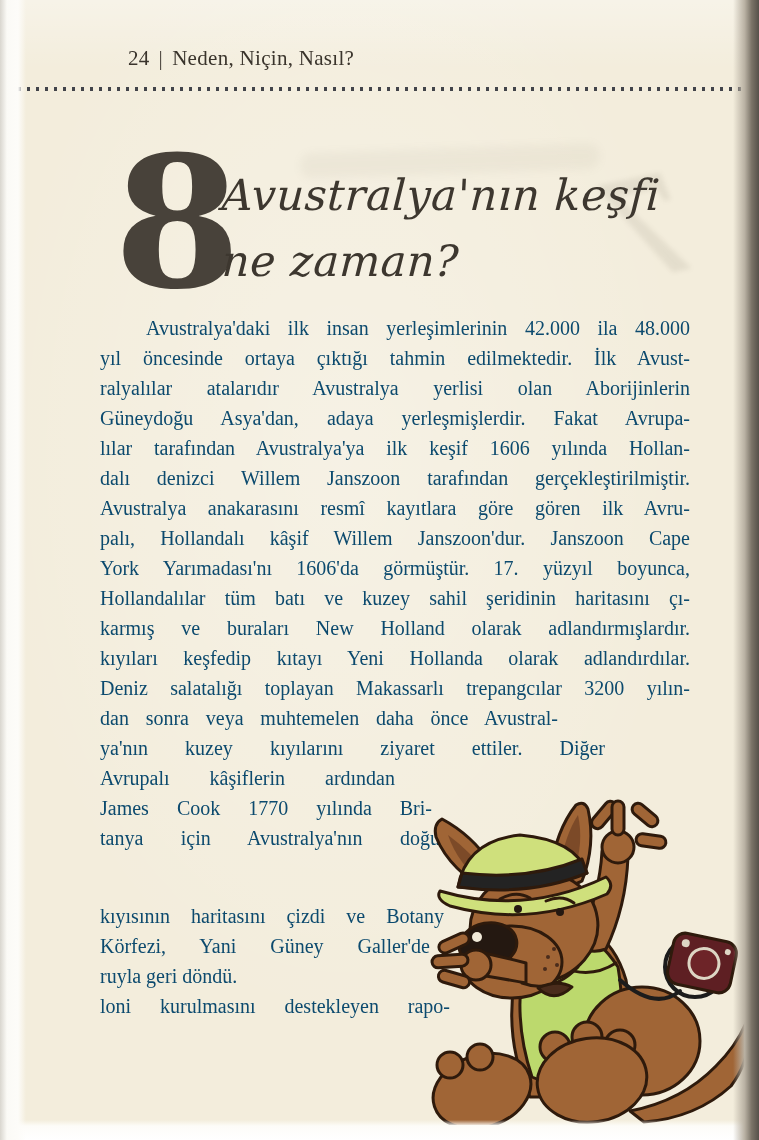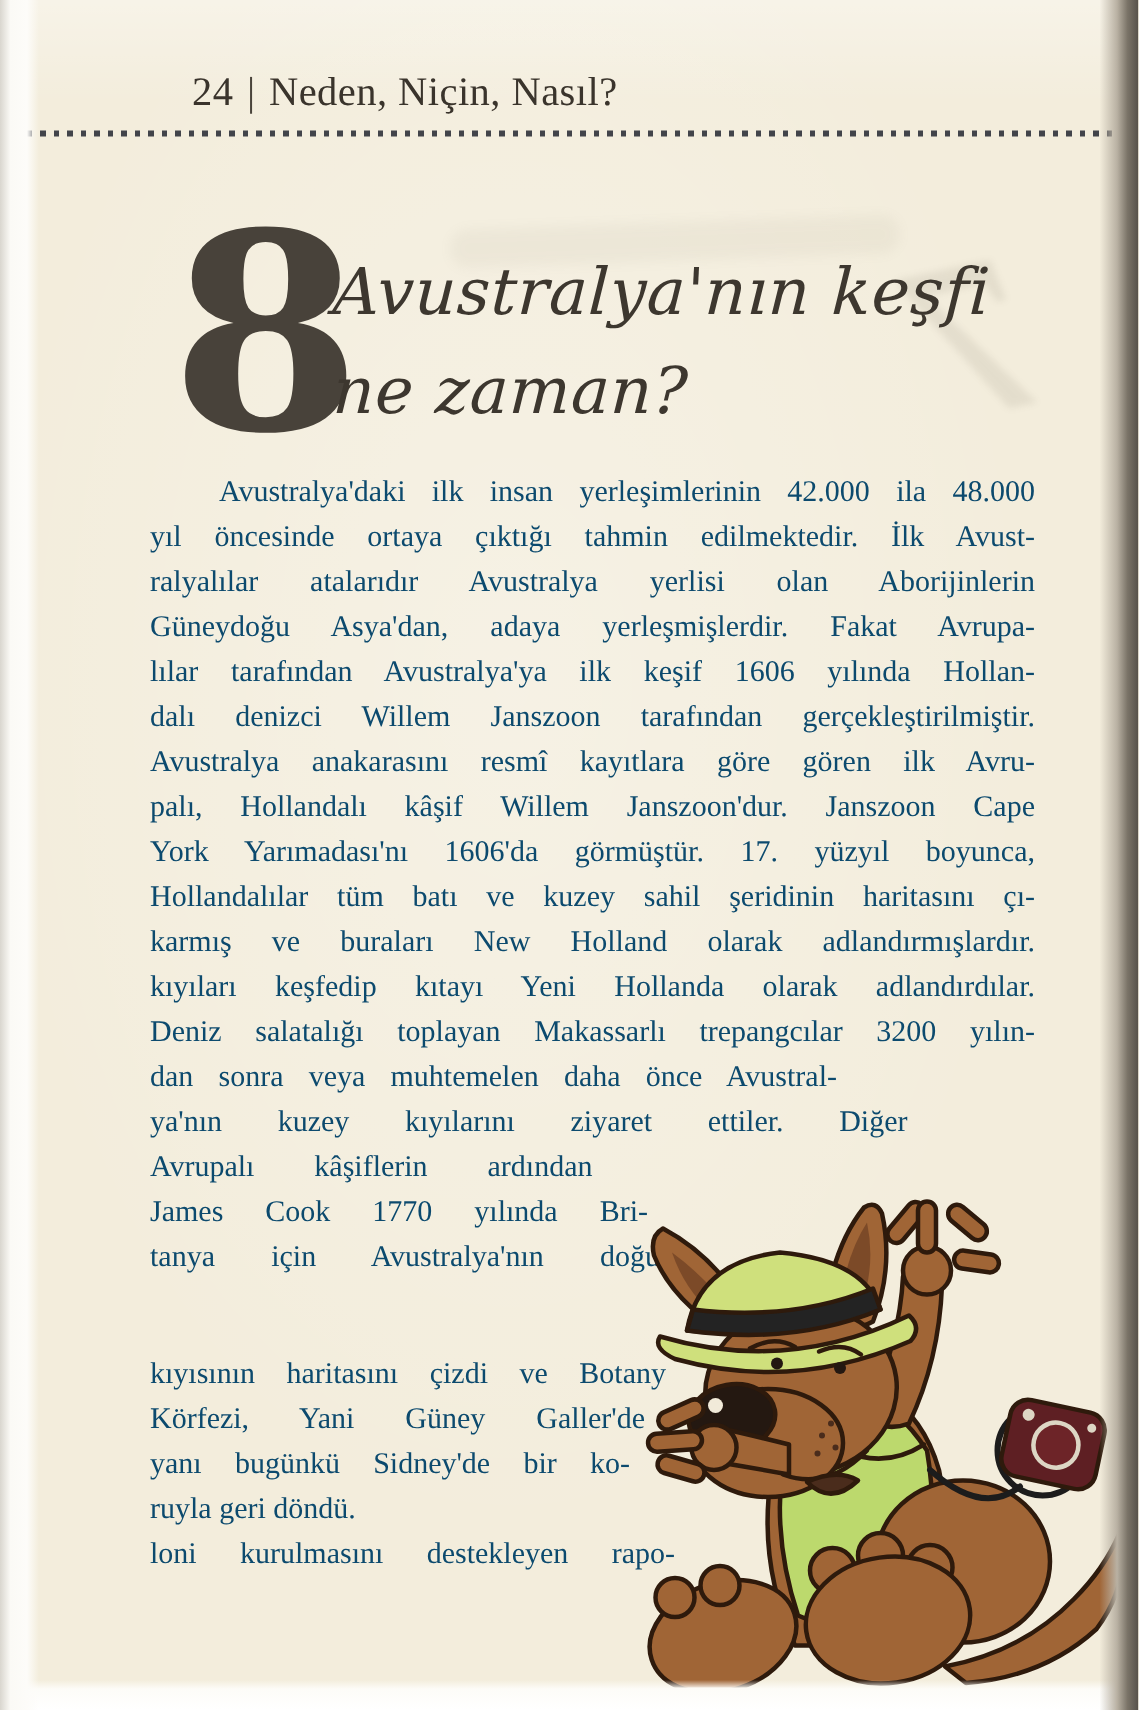--- a/index.html
+++ b/index.html
@@ -12,21 +12,21 @@
                    linear-gradient(to bottom, rgba(255,255,255,0.35), rgba(255,255,255,0) 6%);
         pointer-events:none;}
   
   .edge-left{position:absolute;left:0;top:0;width:26px;height:100%;z-index:30;
         background:linear-gradient(to right,#d9d6cf 0px,#fbfaf6 7px,#fdfcf9 18px,rgba(243,237,220,0) 26px);}
   .edge-right{position:absolute;right:0;top:0;width:26px;height:100%;z-index:30;
         background:linear-gradient(to right,rgba(180,172,158,0) 0%,#b9b1a3 45%,#7a7367 72%,#56514a 100%);}
   .edge-bottom{position:absolute;left:0;bottom:0;width:100%;height:20px;z-index:29;
         background:linear-gradient(to top,#ffffff 0%,#fdfcf8 70%,rgba(250,247,238,0) 100%);}
   
-  .header{position:absolute;left:128px;top:46px;font-size:27px;letter-spacing:.3px;color:#3a342c;z-index:5;}
+  .header{position:absolute;left:128px;top:46px;font-size:21px;letter-spacing:.3px;color:#3a342c;z-index:5;}
   .header .sep{margin:0 9px;color:#4a443b;}
   .dotted-rule{position:absolute;left:0;top:87px;width:757px;height:4px;z-index:5;
         background:repeating-linear-gradient(90deg,#42444a 0 3.4px,rgba(0,0,0,0) 3.4px 9px);}
   .pen-mark{position:absolute;height:0;border-top:2px solid #5a5a58;opacity:.65;z-index:6;}
   .pm1{left:2px;top:76px;width:10px;transform:rotate(-34deg);}
   .pm2{left:9px;top:93px;width:7px;transform:rotate(24deg);}
   
   .ghost-seven{position:absolute;left:612px;top:138px;font-size:152px;font-style:italic;font-weight:bold;
         color:#6e6655;opacity:.11;transform:scaleX(-1) rotate(12deg);filter:blur(2.5px);z-index:1;}
   .ghost-smudge{position:absolute;left:300px;top:148px;width:300px;height:26px;border-radius:12px;
@@ -81,21 +81,20 @@
       <div class="bl">karmış ve buraları New Holland olarak adlandırmışlardır.</div>
       <div class="bl">kıyıları keşfedip kıtayı Yeni Hollanda olarak adlandırdılar.</div>
       <div class="bl">Deniz salatalığı toplayan Makassarlı trepangcılar 3200 yılın-</div>
       <div class="bl" style="width: 458px;">dan sonra veya muhtemelen daha önce Avustral-</div>
       <div class="bl" style="width: 505px;">ya'nın kuzey kıyılarını ziyaret ettiler. Diğer</div>
       <div class="bl" style="width: 295px;">Avrupalı kâşiflerin ardından</div>
       <div class="bl" style="width: 332px;">James Cook 1770 yılında Bri-</div>
       <div class="bl" style="width: 340px;">tanya için Avustralya'nın doğu</div>
       <div class="bl" style="width: 344px; margin-top: 48px;">kıyısının haritasını çizdi ve Botany</div>
       <div class="bl" style="width: 330px;">Körfezi, Yani Güney Galler'de</div>
-      <div class="bl" style="width: 320px;">yanı bugünkü Sidney'de bir ko-</div>
       <div class="bl last">ruyla geri döndü.</div>
       <div class="bl" style="width: 350px;">loni kurulmasını destekleyen rapo-</div>
     </div>
 
   <svg class="kangaroo" viewBox="0 0 322 330" xmlns="http://www.w3.org/2000/svg">
     <g stroke="#2e1a0c" stroke-width="3" stroke-linejoin="round" stroke-linecap="round">
 
       <path d="M200,316 Q252,306 286,271 Q306,251 316,228 Q324,260 301,291 Q266,323 214,327 Z" fill="#a06536"></path>
 
       <path d="M92,155 Q68,232 100,302 L192,302 Q207,240 196,185 Q186,150 160,134 Z" fill="#a06536"></path>

